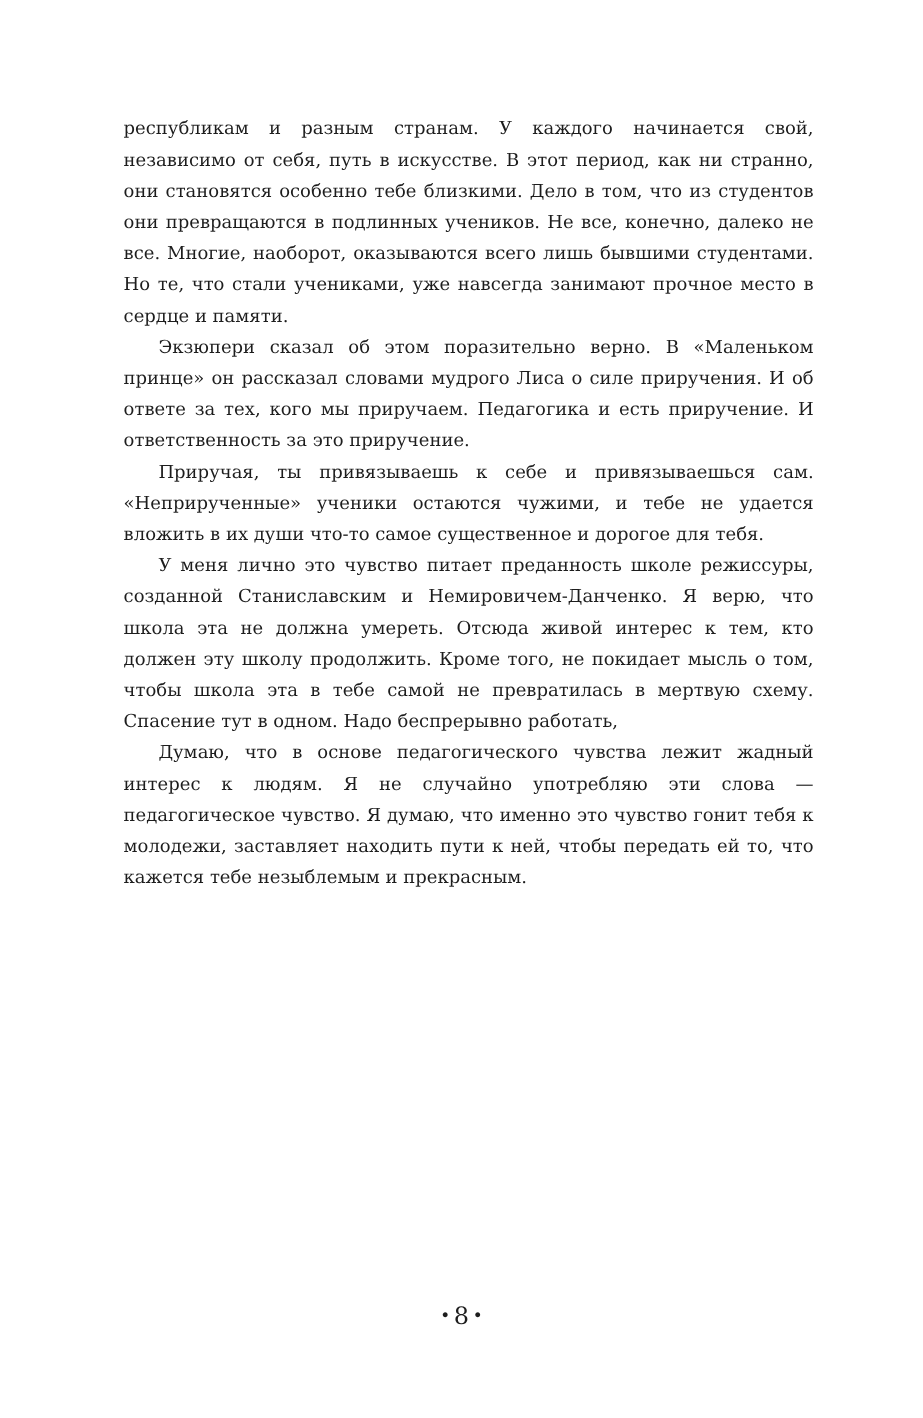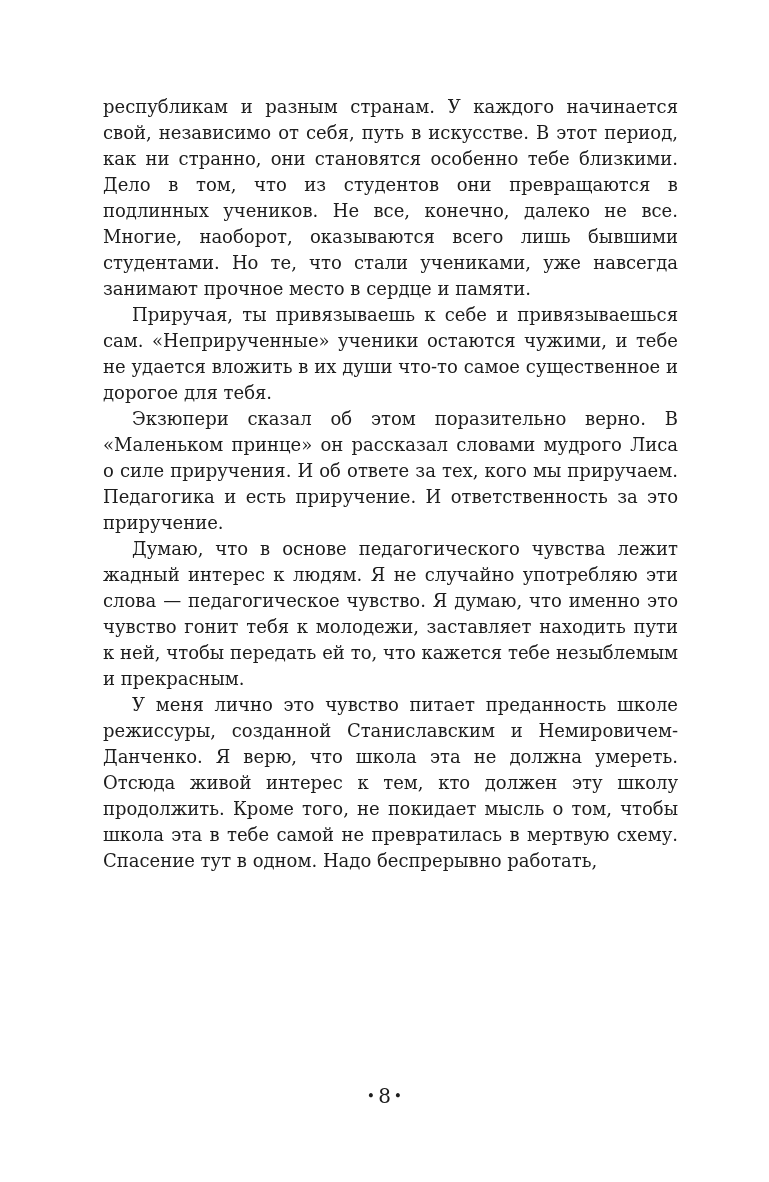--- a/index.html
+++ b/index.html
@@ -18,21 +18,21 @@
     height: 1182px;
     background: #ffffff;
     overflow: hidden;
   }
   .text-block {
     position: absolute;
     left: 103px;
     top: 94px;
     width: 575px;
     color: #1d1d1d;
-    font-size: 18px;
+    font-size: 15px;
     line-height: 26px;
     text-align: justify;
     hyphens: auto;
     -webkit-hyphens: auto;
   }
   .text-block p {
     margin: 0;
     padding: 0;
   }
   .text-block p.indent {
@@ -55,21 +55,21 @@
   .page-footer .num {
     margin: 0 3px;
   }
 </style>
 </head>
 <body>
 
 <div class="page">
   <div class="text-block">
       <p lang="ru">республикам и разным странам. У каждого начинается свой, независимо от себя, путь в искусстве. В этот период, как ни странно, они становятся особенно тебе близкими. Дело в том, что из студентов они превращаются в подлинных учеников. Не все, конечно, далеко не все. Многие, наоборот, оказываются всего лишь бывшими студентами. Но те, что стали учениками, уже навсегда занимают прочное место в сердце и памяти.</p>
+      <p class="indent" lang="ru">Экзюпери сказал об этом поразительно верно. В «Маленьком принце» он рассказал словами мудрого Лиса о силе приручения. И об ответе за тех, кого мы приручаем. Педагогика и есть приручение. И ответственность за это приручение.</p>
       <p class="indent" lang="ru">Приручая, ты привязываешь к себе и привязываешься сам. «Неприрученные» ученики остаются чужими, и тебе не удается вложить в их души что-то самое существенное и дорогое для тебя.</p>
-      <p class="indent" lang="ru">Экзюпери сказал об этом поразительно верно. В «Маленьком принце» он рассказал словами мудрого Лиса о силе приручения. И об ответе за тех, кого мы приручаем. Педагогика и есть приручение. И ответственность за это приручение.</p>
+      <p class="indent" lang="ru">У меня лично это чувство питает преданность школе режиссуры, созданной Станиславским и Немировичем-Данченко. Я верю, что школа эта не должна умереть. Отсюда живой интерес к тем, кто должен эту школу продолжить. Кроме того, не покидает мысль о том, чтобы школа эта в тебе самой не превратилась в мертвую схему. Спасение тут в одном. Надо беспрерывно работать,</p>
       <p class="indent" lang="ru">Думаю, что в основе педагогического чувства лежит жадный интерес к людям. Я не случайно употребляю эти слова — педагогическое чувство. Я думаю, что именно это чувство гонит тебя к молодежи, заставляет находить пути к ней, чтобы передать ей то, что кажется тебе незыблемым и прекрасным.</p>
-      <p class="indent" lang="ru">У меня лично это чувство питает преданность школе режиссуры, созданной Станиславским и Немировичем-Данченко. Я верю, что школа эта не должна умереть. Отсюда живой интерес к тем, кто должен эту школу продолжить. Кроме того, не покидает мысль о том, чтобы школа эта в тебе самой не превратилась в мертвую схему. Спасение тут в одном. Надо беспрерывно работать,</p>
     </div>
   <div class="page-footer">
     <span class="orn">•</span><span class="num">8</span><span class="orn">•</span>
   </div>
 </div>
 
 </body></html>

